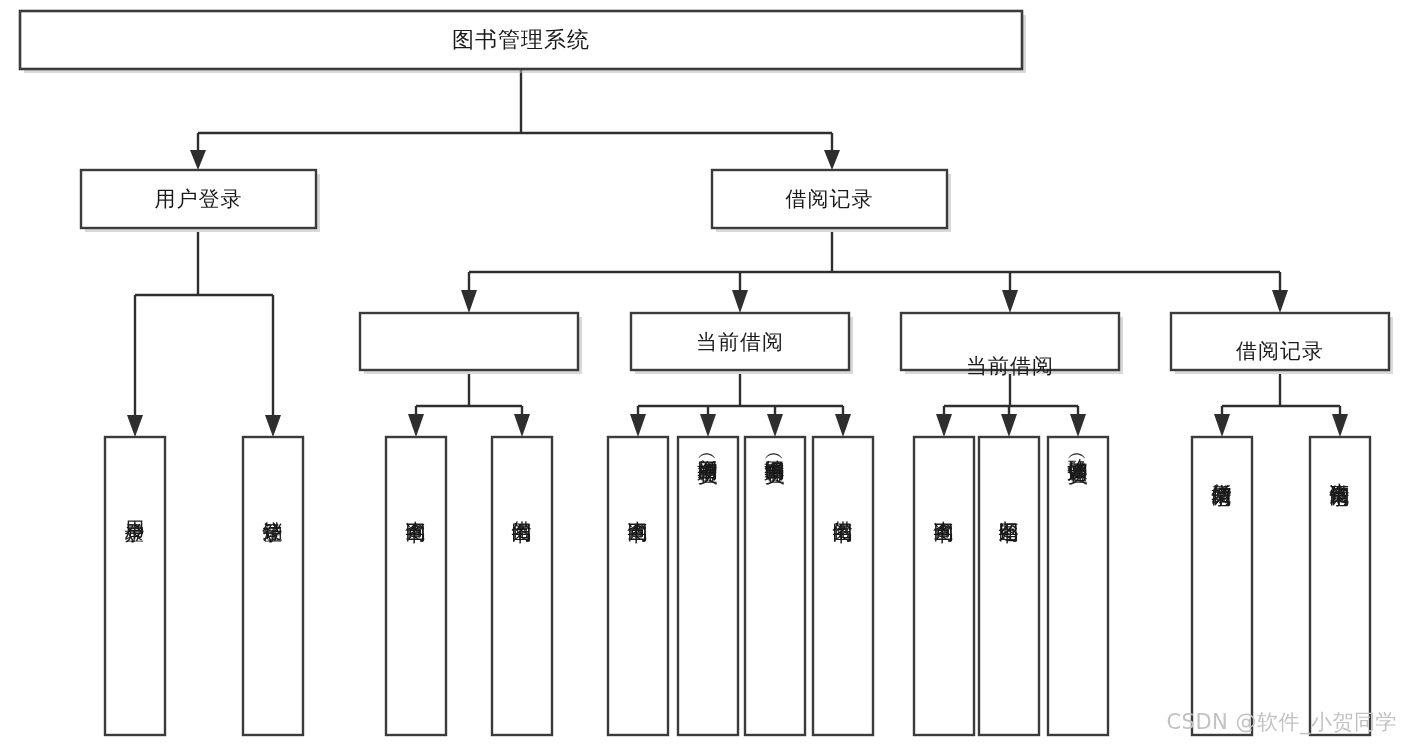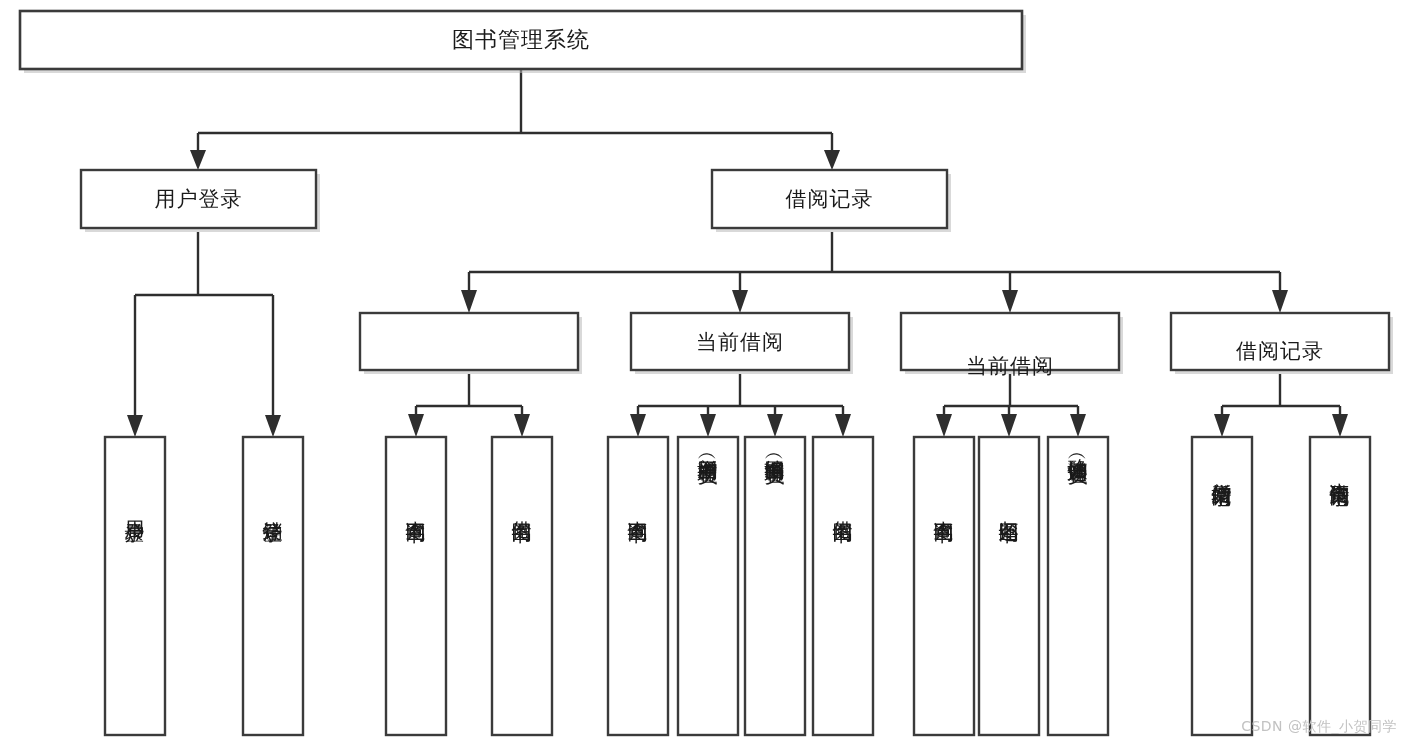--- a/index.html
+++ b/index.html
@@ -83,21 +83,21 @@
     white-space: nowrap;
   }
   .root-label-text {
     font-size: 22px;
   }
   #watermark {
     position: absolute;
     right: 8px;
     bottom: 6px;
     font-family: "DejaVu Sans", "Liberation Sans", sans-serif;
-    font-size: 14px;
+    font-size: 21px;
     color: #c2c2c2;
     letter-spacing: 0.5px;
     white-space: nowrap;
     pointer-events: none;
   }
 </style>
 </head>
 <body>
 
 <div id="diagram-root">

